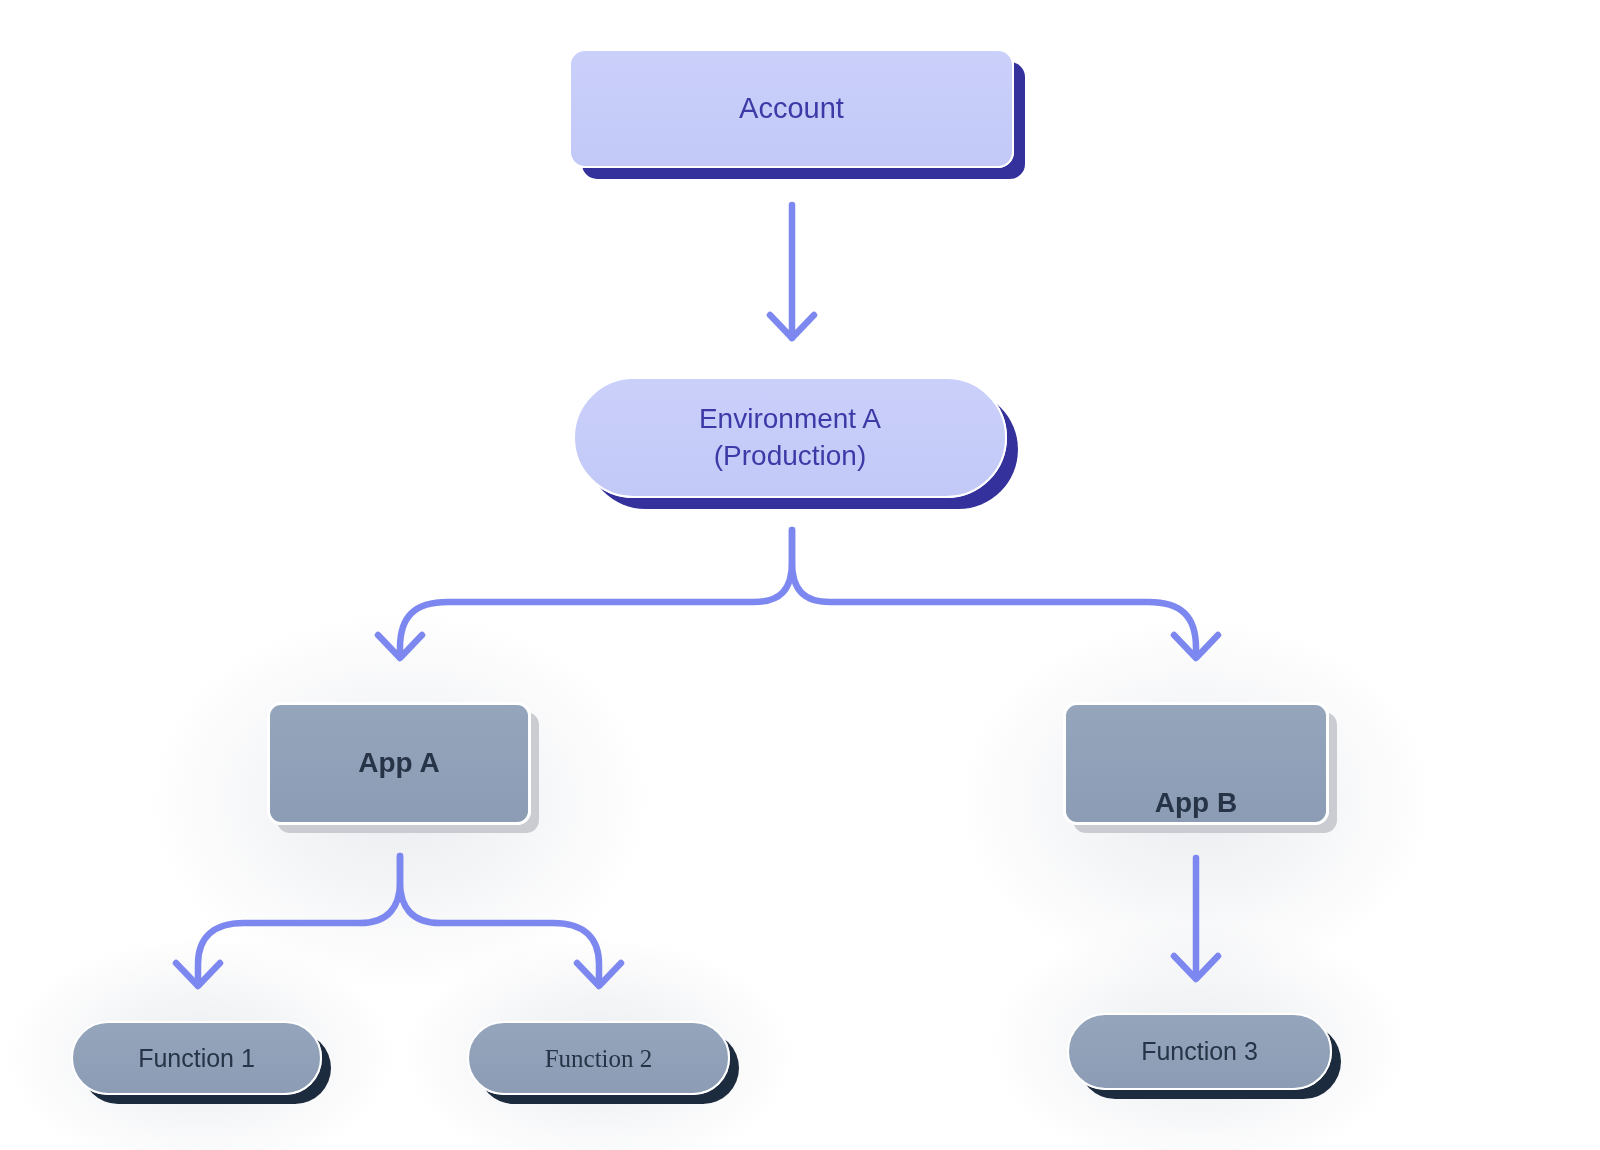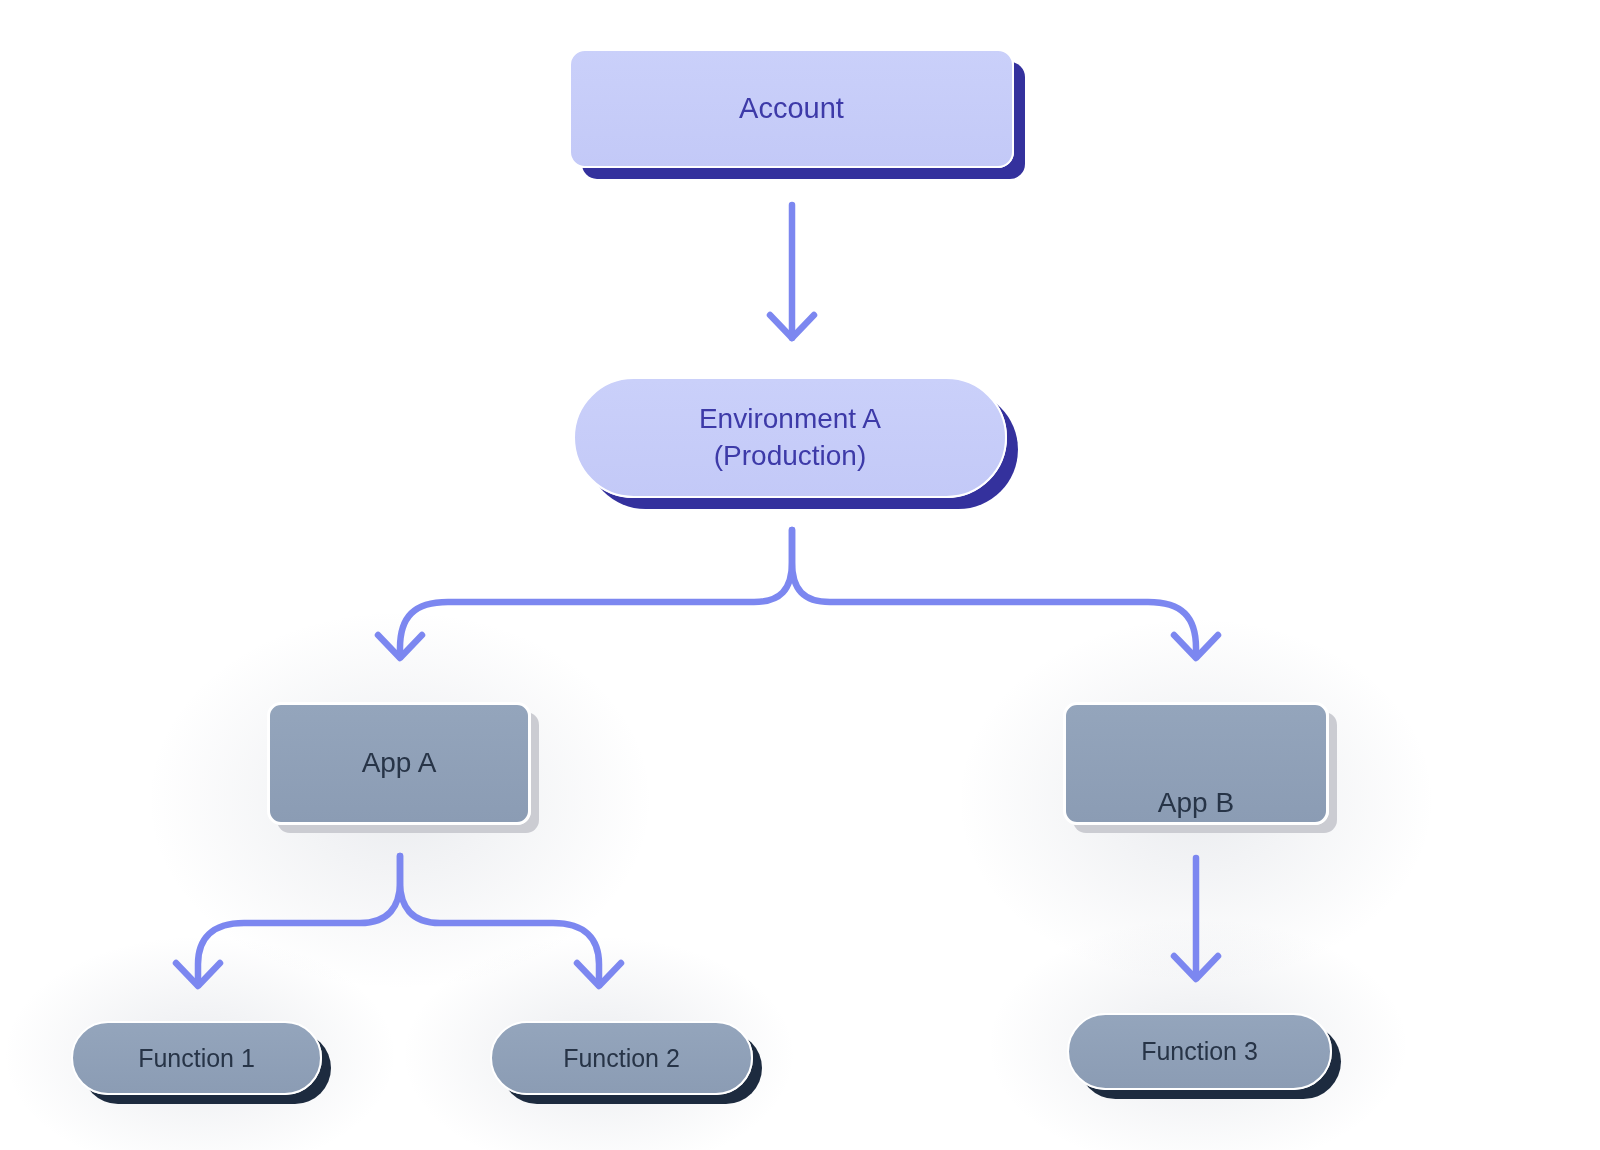--- a/index.html
+++ b/index.html
@@ -61,30 +61,31 @@
   .node.lavender {
     background: linear-gradient(180deg, var(--lavender_fill_top), var(--lavender_fill_bottom));
     border: 2px solid #ffffff;
     color: var(--indigo_text);
     box-shadow: 12px 12px 0 -1px var(--indigo_extrusion);
   }
   .node.gray {
     color: var(--dark_text);
     background: linear-gradient(180deg, var(--gray_fill_top), var(--gray_fill_bottom));
     border: 3px solid #ffffff;
+    font-weight: bold;
   }
   .node.gray.app   { box-shadow: 9px 9px 0 -1px var(--gray_extrusion); }
   .node.gray.fn    { border-width: 2.5px; box-shadow: 10px 10px 0 -1px var(--navy_extrusion); justify-content: center; }
 
   #node-account     { left: 569px; top: 49px;  width: 445px; height: 119px; border-radius: 16px; font-size: 29px; }
   #node-environment { left: 573px; top: 377px; width: 434px; height: 121px; border-radius: 61px; font-size: 28px; }
   #node-app-a       { left: 267px; top: 702px; width: 264px; height: 123px; border-radius: 14px; font-size: 28px; }
   #node-app-b       { left: 1063px; top: 702px; width: 266px; height: 123px; border-radius: 14px; font-size: 28px; justify-content: flex-end; }
   #node-function-1  { left: 71px;  top: 1021px; width: 251px; height: 74px; border-radius: 37px; font-size: 25px; font-weight: 500; }
-  #node-function-2  { left: 490px; top: 1021px; width: 263px; height: 74px; border-radius: 37px; font-size: 25px; font-weight: 500; }
+  #node-function-2  { left: 467px; top: 1021px; width: 263px; height: 74px; border-radius: 37px; font-size: 25px; font-weight: 500; font-family: Liberation Serif, serif; }
   #node-function-3  { left: 1067px; top: 1013px; width: 265px; height: 77px; border-radius: 39px; font-size: 25px; font-weight: 400; }
 
   .node .label    { display: block; }
   .node .sublabel { display: block; }
 </style>
 </head>
 <body>
 
 <div class="canvas">
 

